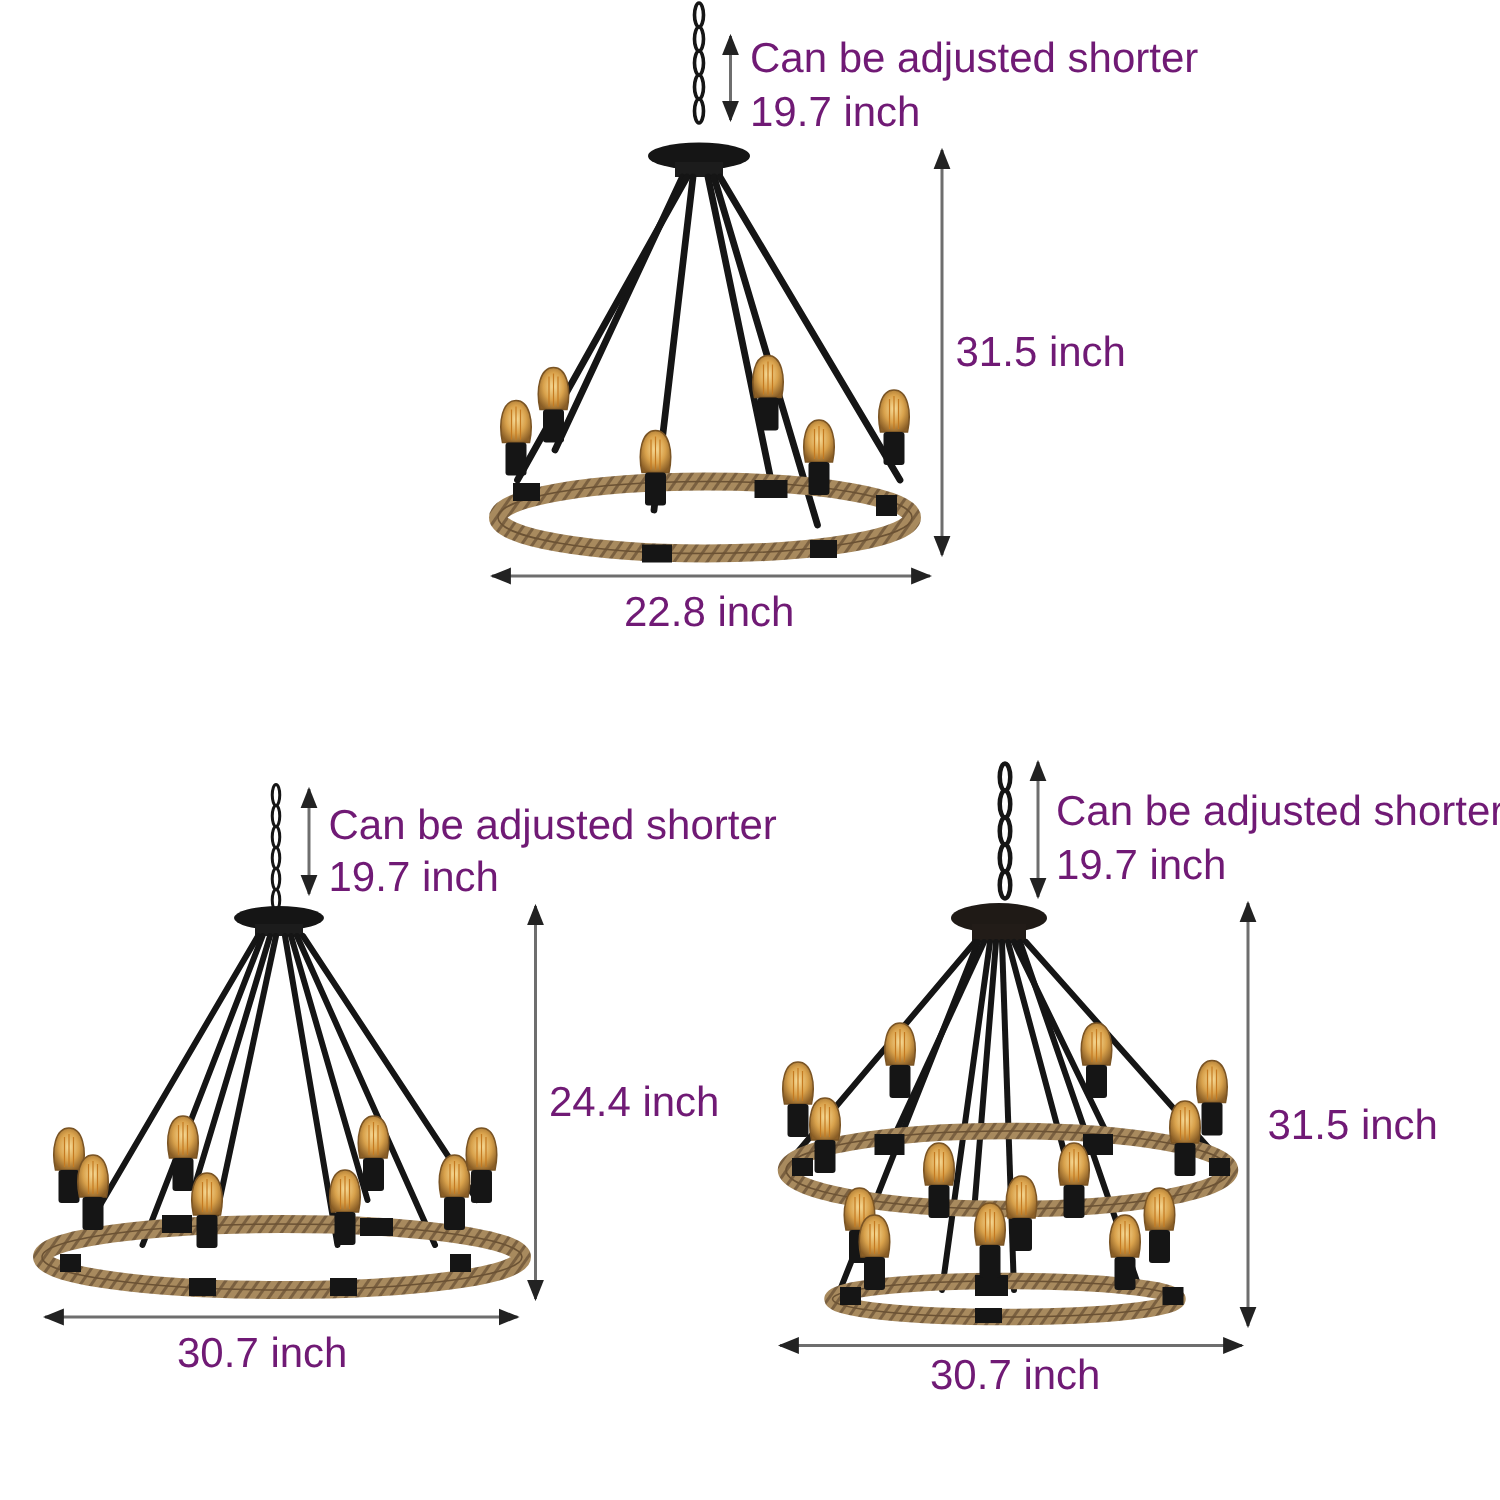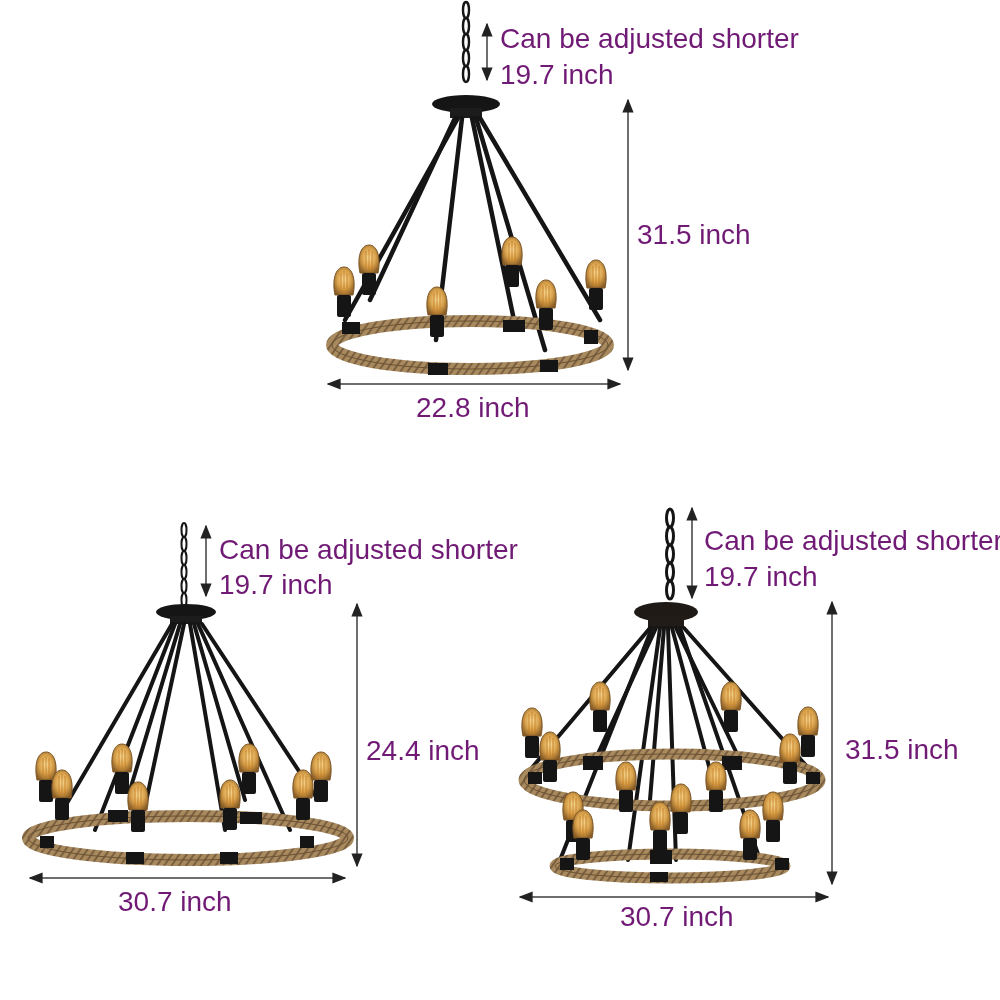--- a/index.html
+++ b/index.html
@@ -192,21 +192,21 @@
 <div class="panel">
   <div class="label" style="left:500px; top:25px;">Can be adjusted shorter</div>
   <div class="label" style="left:500px; top:61px;">19.7 inch</div>
   <div class="label" style="left:637px; top:221px;">31.5 inch</div>
   <div class="label" style="left:416px; top:394px;">22.8 inch</div>
 </div>
 
 <div class="panel">
   <div class="label" style="left:219px; top:536px;">Can be adjusted shorter</div>
   <div class="label" style="left:219px; top:571px;">19.7 inch</div>
-  <div class="label" style="left:366px; top:721px;margin-top:16px;">24.4 inch</div>
+  <div class="label" style="left:366px; top:721px;">24.4 inch</div>
   <div class="label" style="left:118px; top:888px;">30.7 inch</div>
 </div>
 
 <div class="panel">
   <div class="label" style="left:704px; top:527px;">Can be adjusted shorter</div>
   <div class="label" style="left:704px; top:563px;">19.7 inch</div>
   <div class="label" style="left:845px; top:736px;">31.5 inch</div>
   <div class="label" style="left:620px; top:903px;">30.7 inch</div>
 </div>
 

